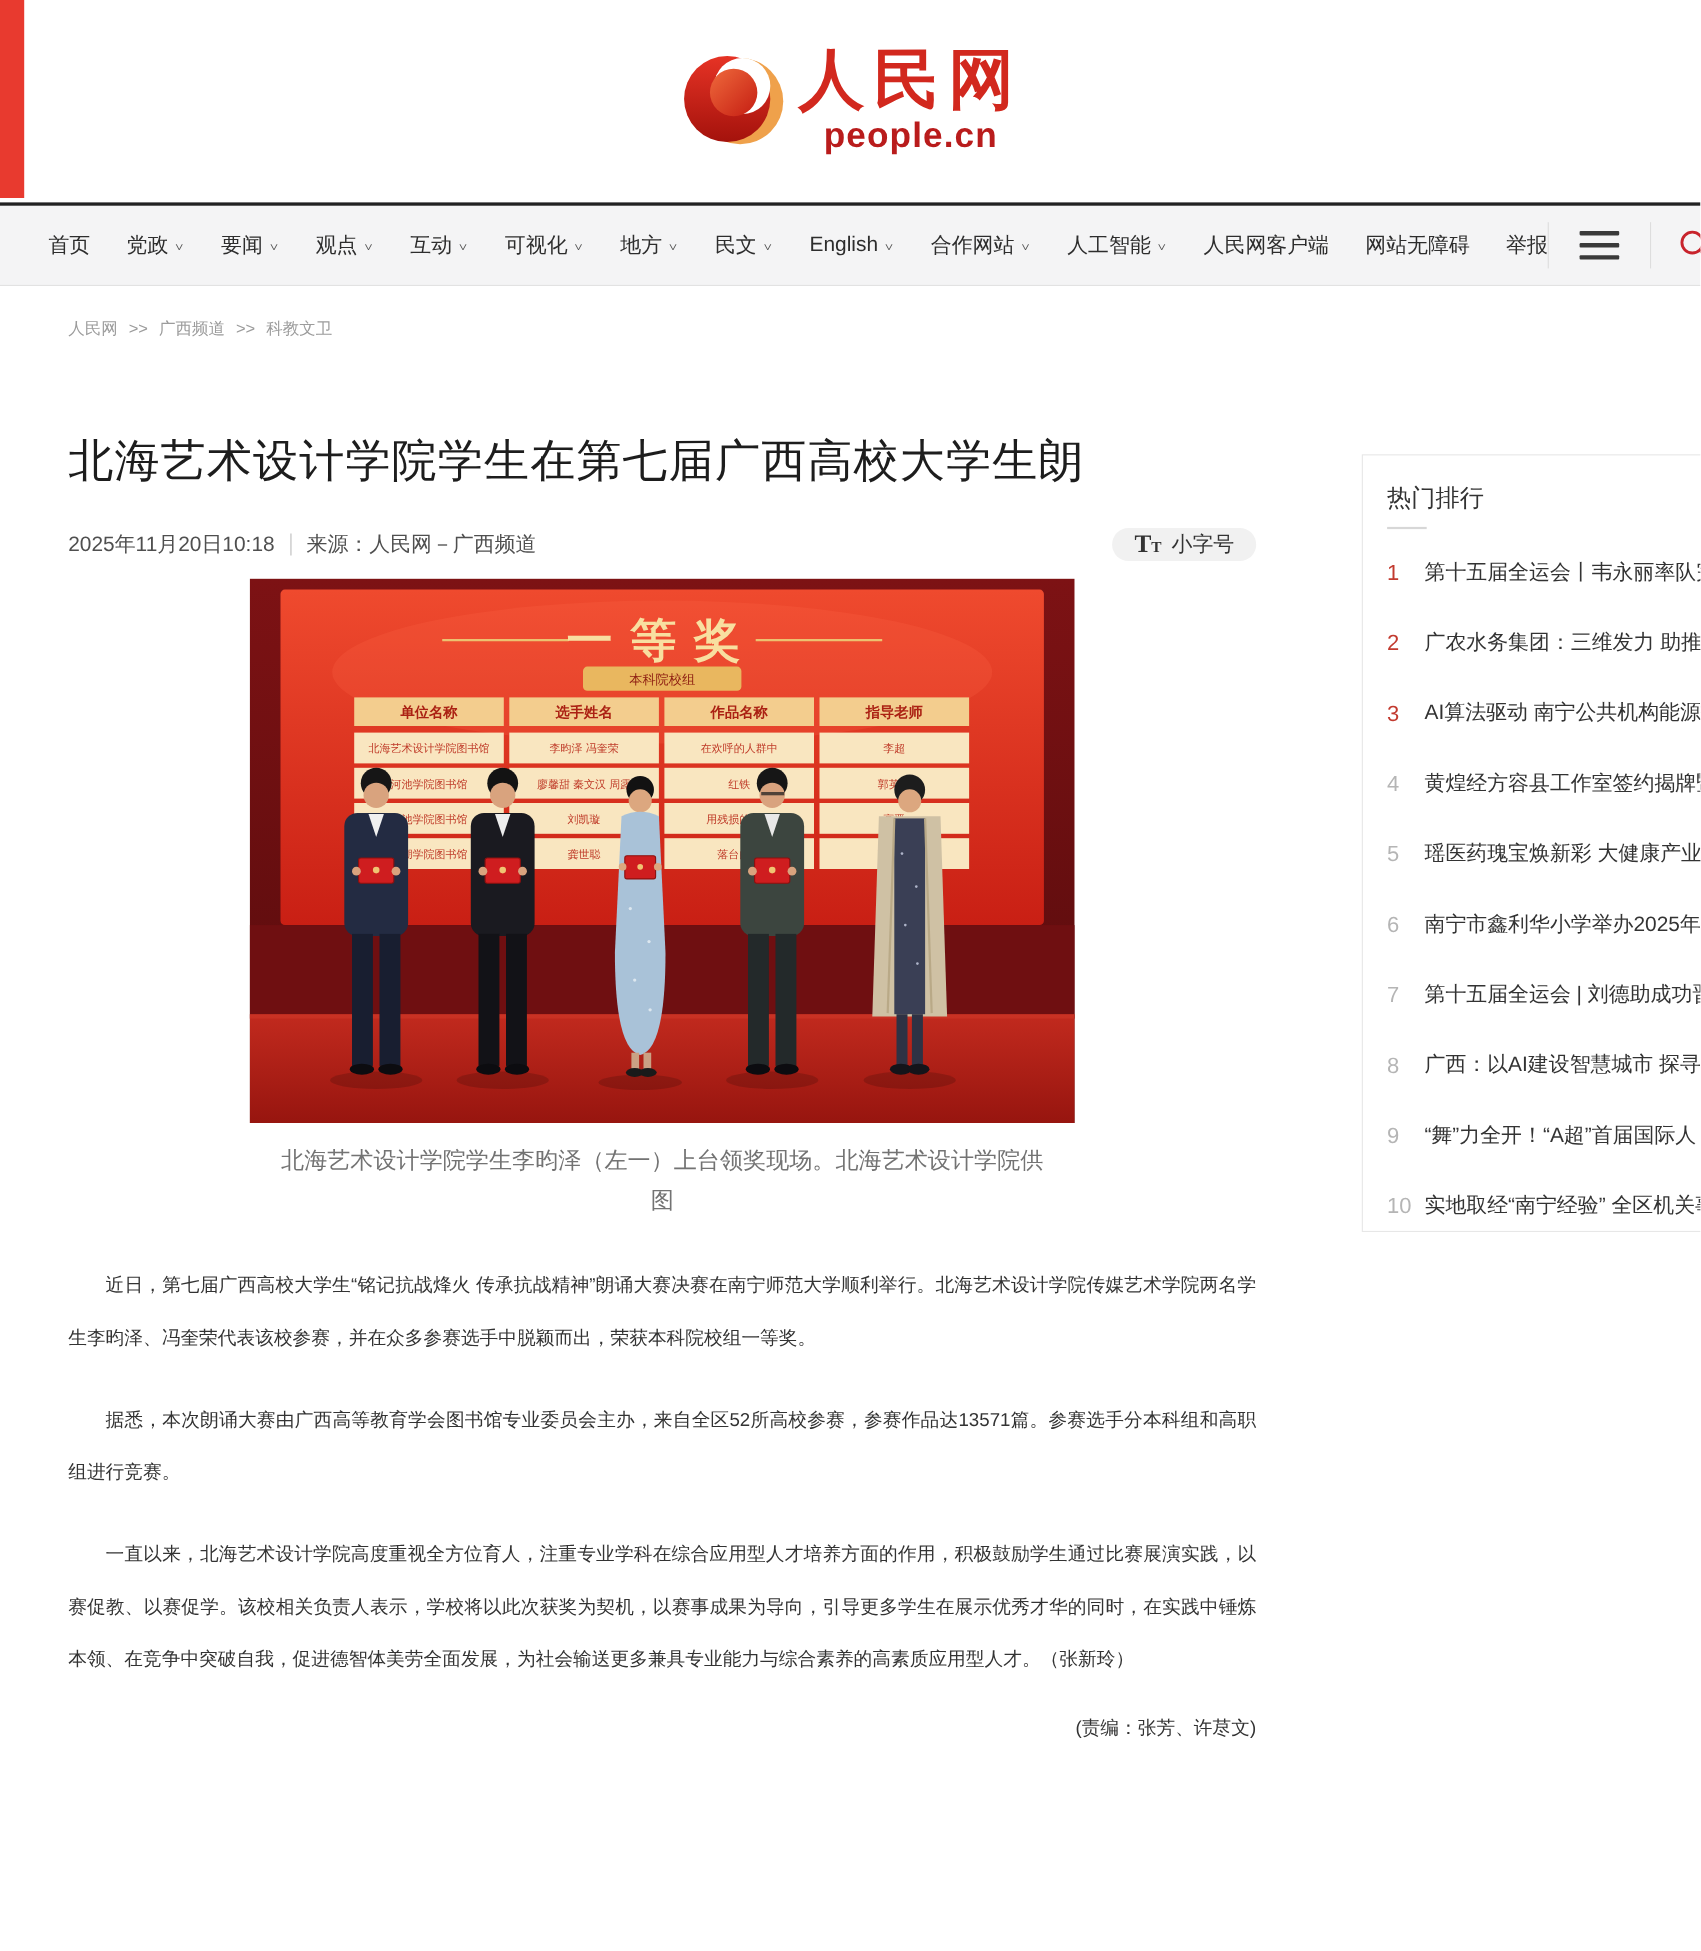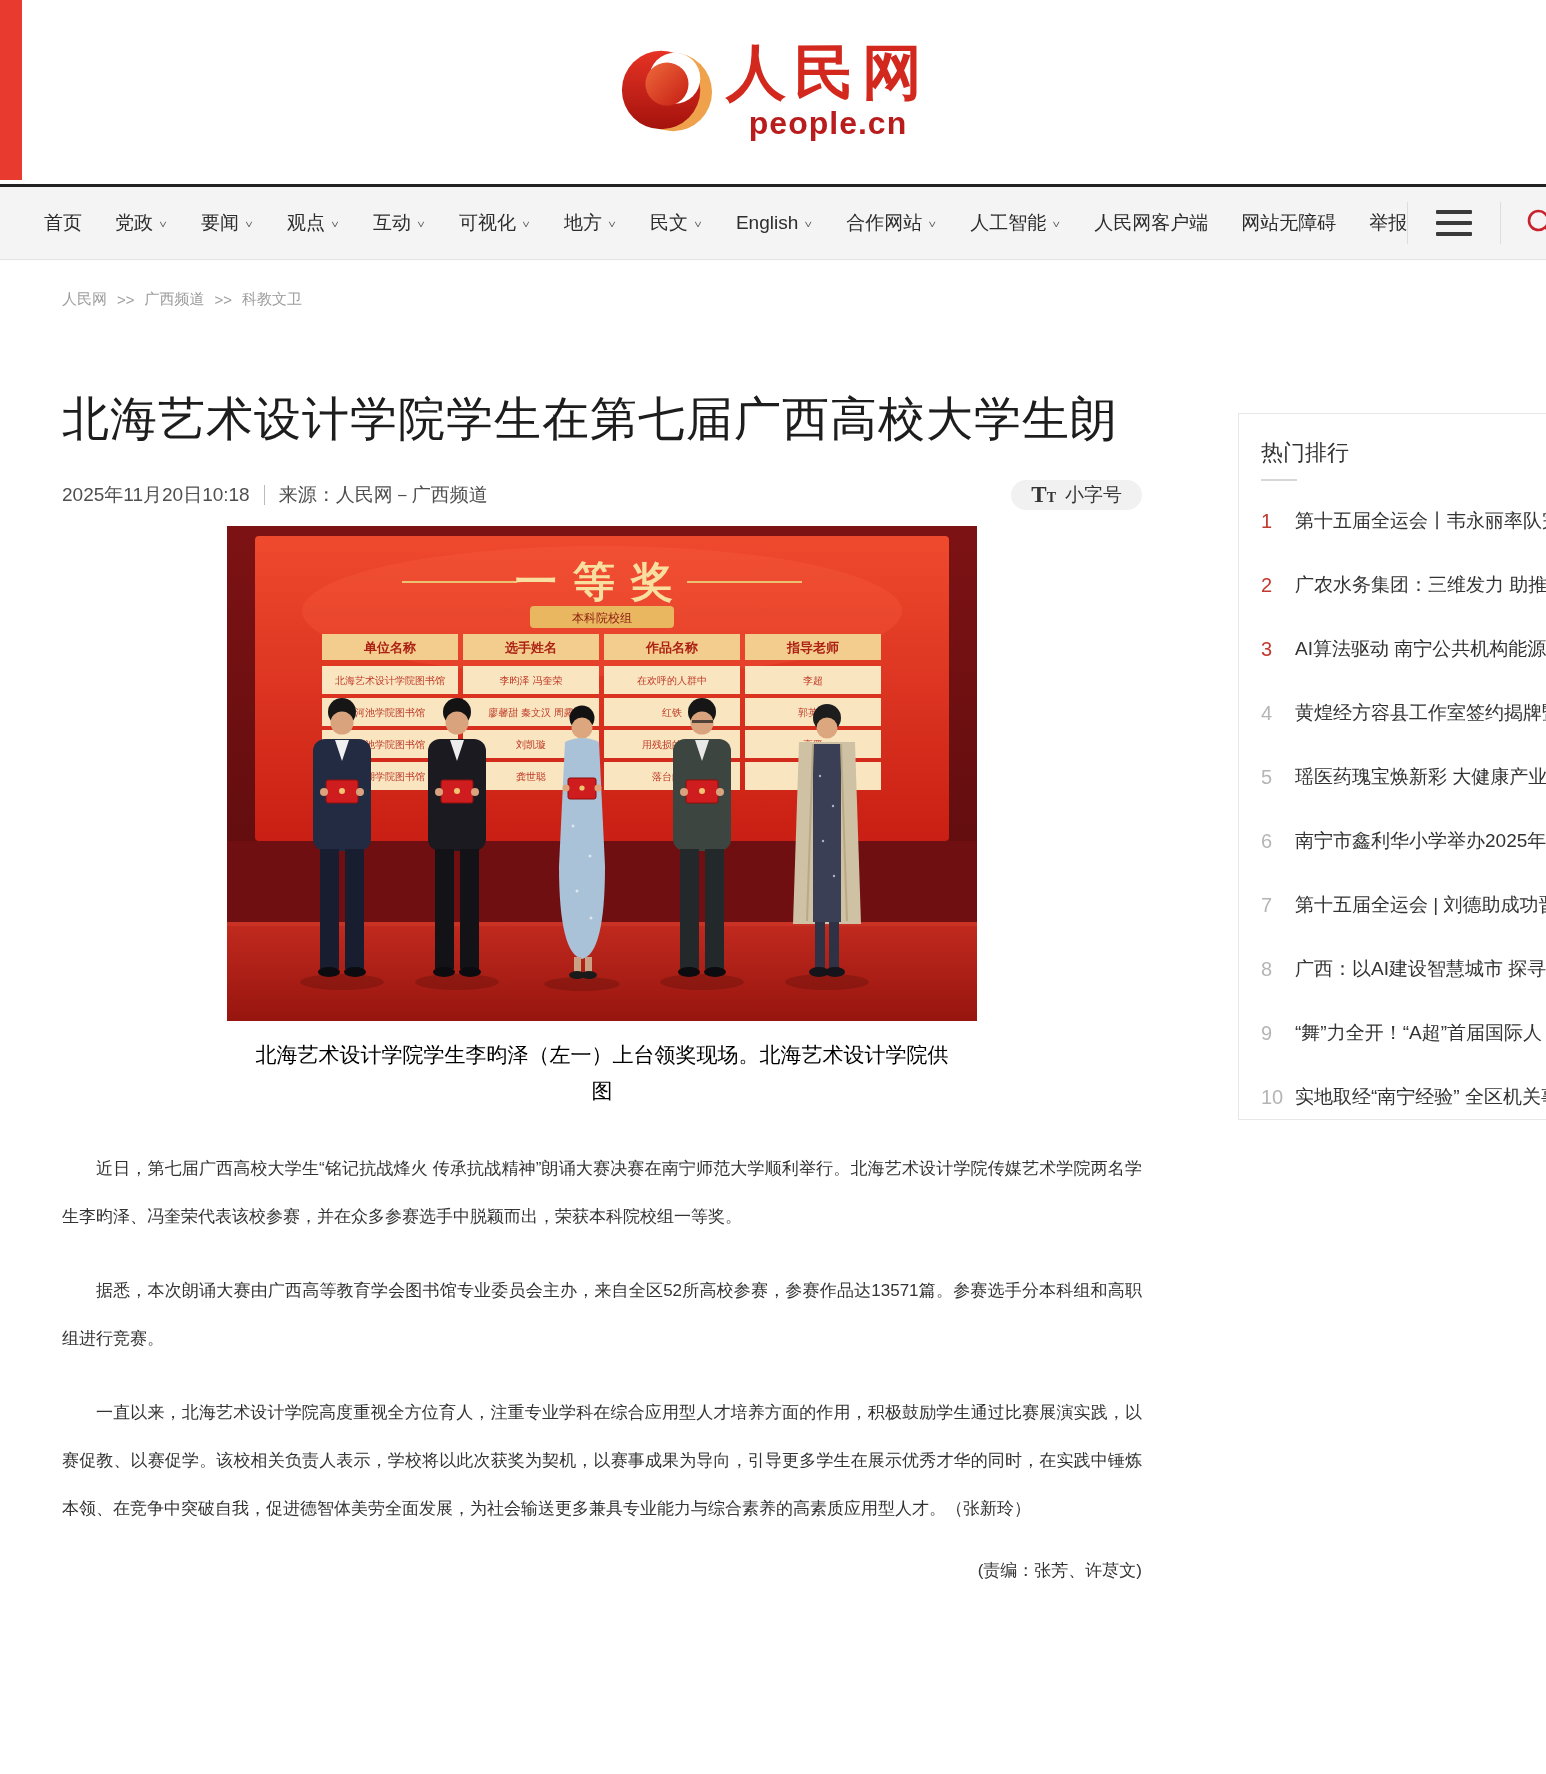--- a/index.html
+++ b/index.html
@@ -30,36 +30,36 @@
   .hamburger span{display:block;width:36px;height:4px;background:#3a3a3a;border-radius:1px;}
   .search-btn{cursor:pointer;display:flex;align-items:center;}
 
   
   .breadcrumb{position:absolute;top:290px;left:62px;font-size:15px;color:#9c9c9c;
               display:flex;gap:10px;align-items:center;}
   .crumb{cursor:pointer;}
 
   
   .article{position:absolute;left:62px;top:388px;width:1080px;}
-  .title{font-size:47px;line-height:62px;color:#1d1d1d;letter-spacing:1px;}
+  .title{font-size:41px;line-height:62px;color:#1d1d1d;letter-spacing:1px;}
   .meta{margin-top:24px;display:flex;align-items:center;font-size:19px;color:#4f4f4f;height:42px;}
   .meta-sep{width:1px;height:20px;background:#bbb;margin:0 14px;}
   .source-link{cursor:pointer;}
   .font-pill{margin-left:auto;height:30px;border-radius:21px;background:#f1f1f1;
              display:flex;align-items:center;padding:0 20px;gap:9px;color:#333;
              font-size:19px;cursor:pointer;}
   .tt{font-family:"Liberation Serif",serif;font-weight:bold;font-size:23px;line-height:1;}
   .tt-small{font-family:"Liberation Serif",serif;font-weight:bold;font-size:14px;}
 
   .photo-wrap{width:750px;margin:10px auto 0;}
   .photo-wrap svg{display:block;}
   .photo-wrap text{font-family:"Liberation Sans",sans-serif;}
 
   .caption{margin-top:16px;text-align:center;font-family:"Liberation Serif",serif;
-           font-size:21px;line-height:36px;color:#000000;}
+           font-size:21px;line-height:36px;color:#737373;}
 
   .body-text{margin-top:36px;font-size:17px;line-height:48px;color:#333;text-align:justify;}
   .body-text p{margin:0 0 26px;text-indent:2em;}
   .editor{font-size:17px;color:#333;text-align:right;margin-top:6px;}
 
   
   .sidebar{position:absolute;left:1238px;top:413px;width:352px;height:707px;box-sizing:border-box;
            border:1px solid #e7e7e7;background:#fff;padding:24px 0 0 22px;overflow:hidden;}
   .sb-title{font-size:22px;color:#333;}
   .sb-underline{width:36px;height:2px;background:#d7d7d7;margin-top:11px;}

